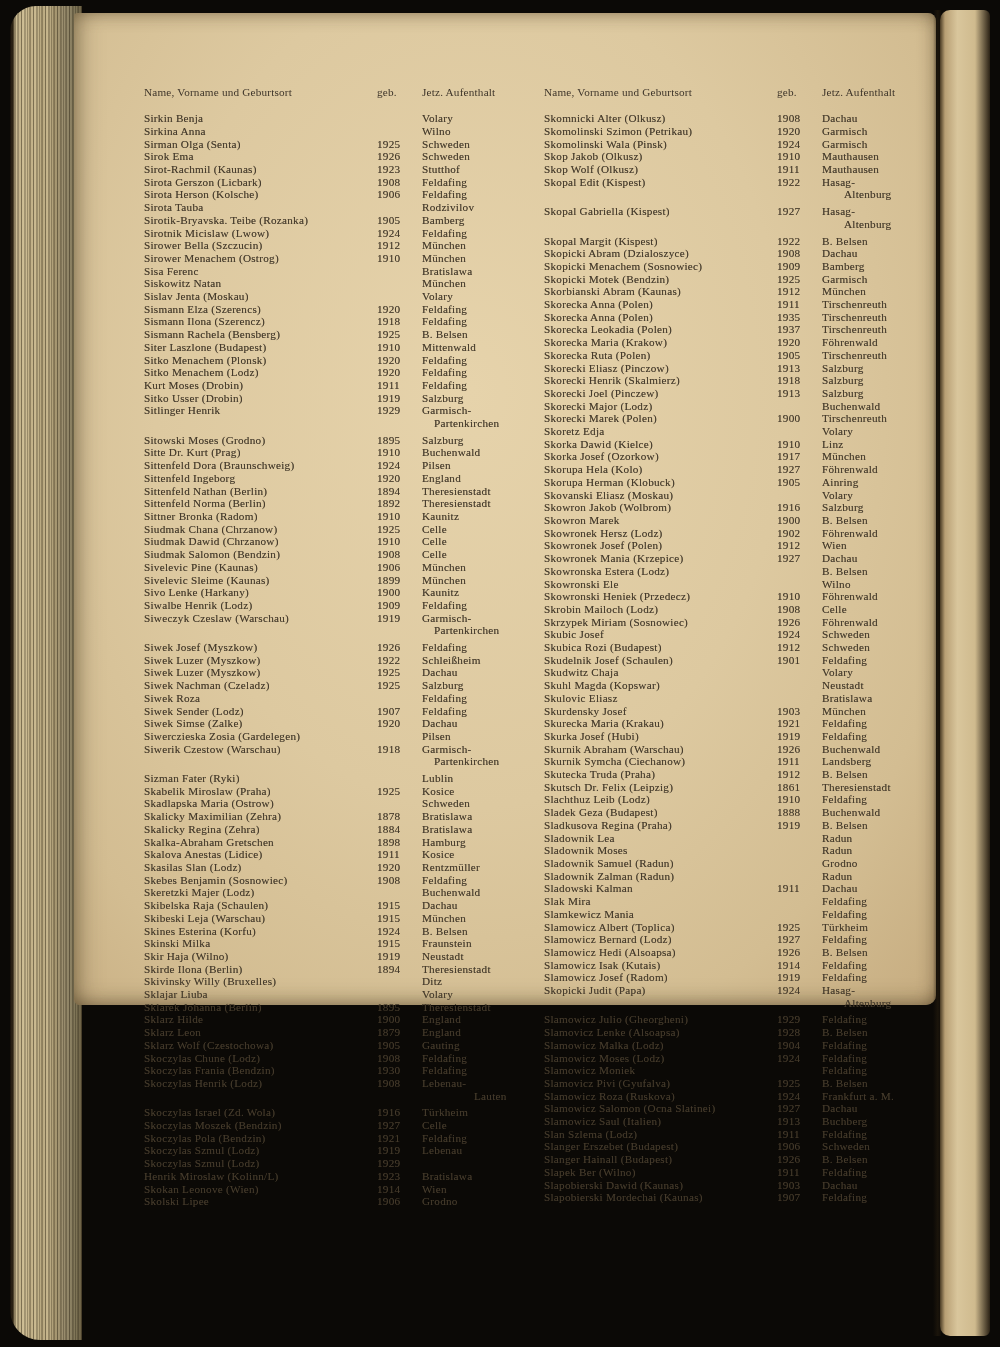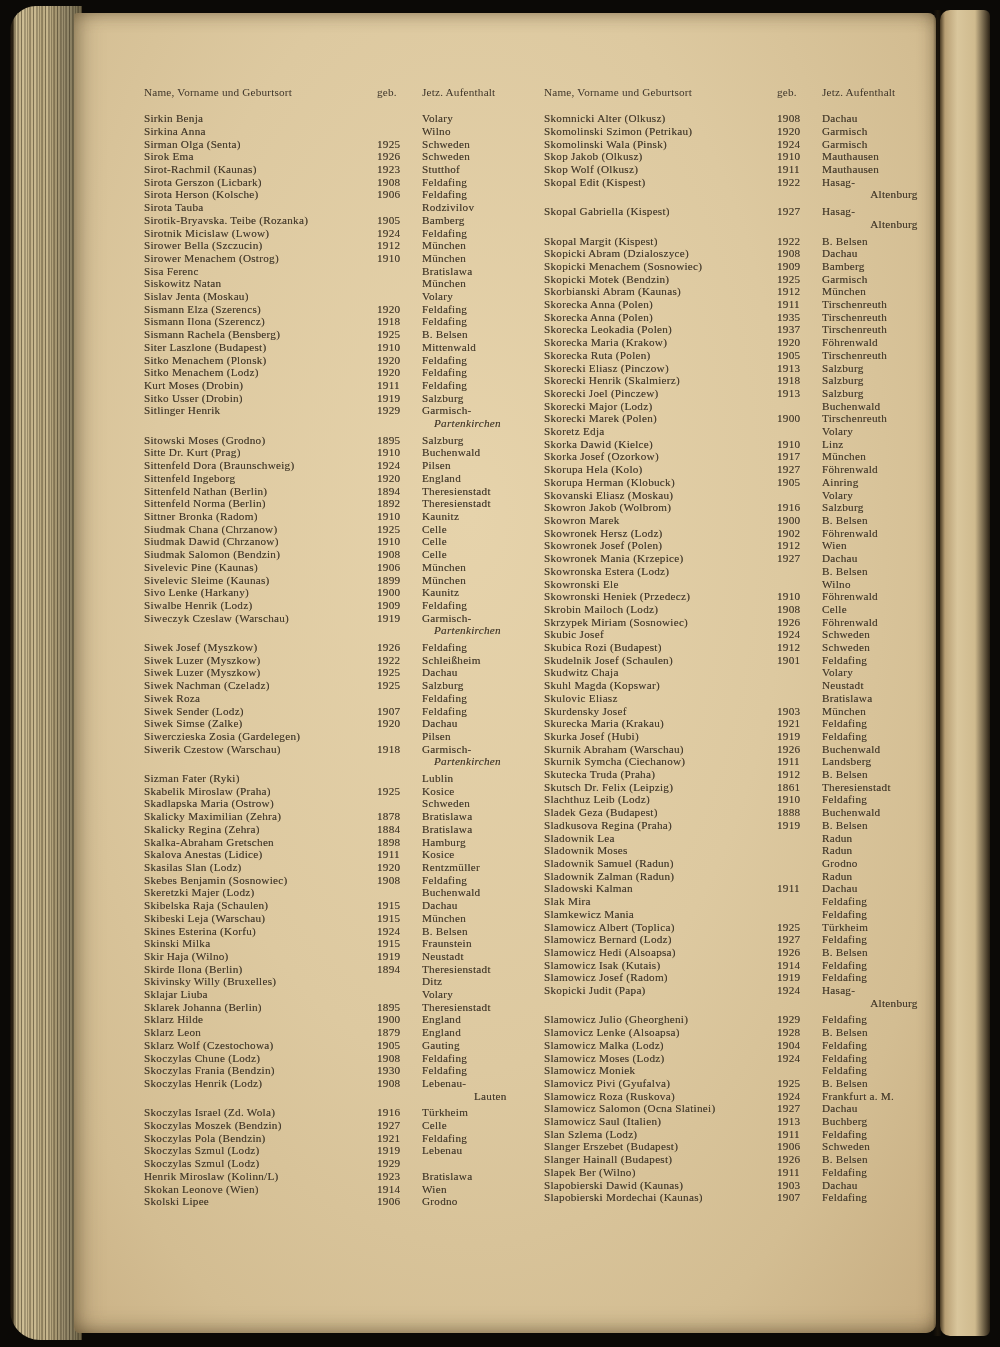--- a/index.html
+++ b/index.html
@@ -26,21 +26,21 @@
       repeating-linear-gradient(90deg, rgba(60,50,30,0) 0 2px, rgba(60,50,30,.30) 2px 3px);
     background-blend-mode:multiply;
   }
   .stack::after{
     content:"";position:absolute;inset:0;border-radius:inherit;
     background:repeating-linear-gradient(90deg, rgba(50,42,24,0) 0 3px, rgba(50,42,24,.28) 3px 4px);
   }
 
   
   .page{
-    position:absolute;left:74px;top:13px;width:862px;height:1320px;
+    position:absolute;left:74px;top:13px;width:862px;height:992px;
     background:
       radial-gradient(ellipse at 46% 38%, #e6d3ab 0%, #ddc9a0 48%, #d3bd92 78%, #c6ac80 100%);
     border-radius:4px 8px 10px 6px;
     box-shadow:
       inset 14px 0 26px -12px rgba(70,55,30,.55),
       inset -10px 0 18px -10px rgba(70,55,30,.45),
       inset 0 -12px 22px -12px rgba(70,55,30,.5),
       inset 0 10px 20px -12px rgba(70,55,30,.4);
   }
 
@@ -56,22 +56,22 @@
   }
 
   .col{position:absolute;top:73px;width:400px;color:#453b2c;}
   .col-left{left:70px;}
   .col-right{left:470px;}
 
   .row{display:flex;line-height:12.7px;font-size:11.2px;letter-spacing:.25px;white-space:nowrap;}
   .row .n{width:233px;flex:0 0 233px;overflow:visible;}
   .row .g{width:45px;flex:0 0 45px;}
   .row .r{flex:1;}
-  .ind1{padding-left:12px;font-style:italic;}
-  .ind2{padding-left:22px;text-align:center;}
+  .ind1{padding-left:12px;}
+  .ind2{padding-left:22px;}
   .ind3{padding-left:52px;}
   .gaprow{height:4px;}
 
   .hdr{margin-bottom:13.5px;color:#3e352a;}
   .hdr .n,.hdr .g,.hdr .r{letter-spacing:.2px;}
 
   .rows{text-shadow:0 0 .5px rgba(66,54,38,.55);}
 </style>
 </head>
 <body>

